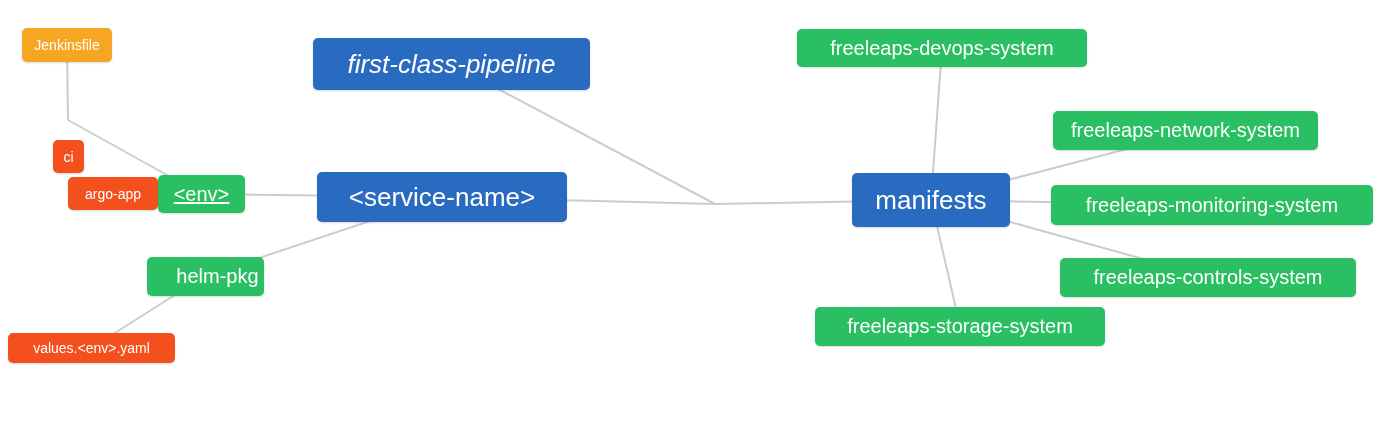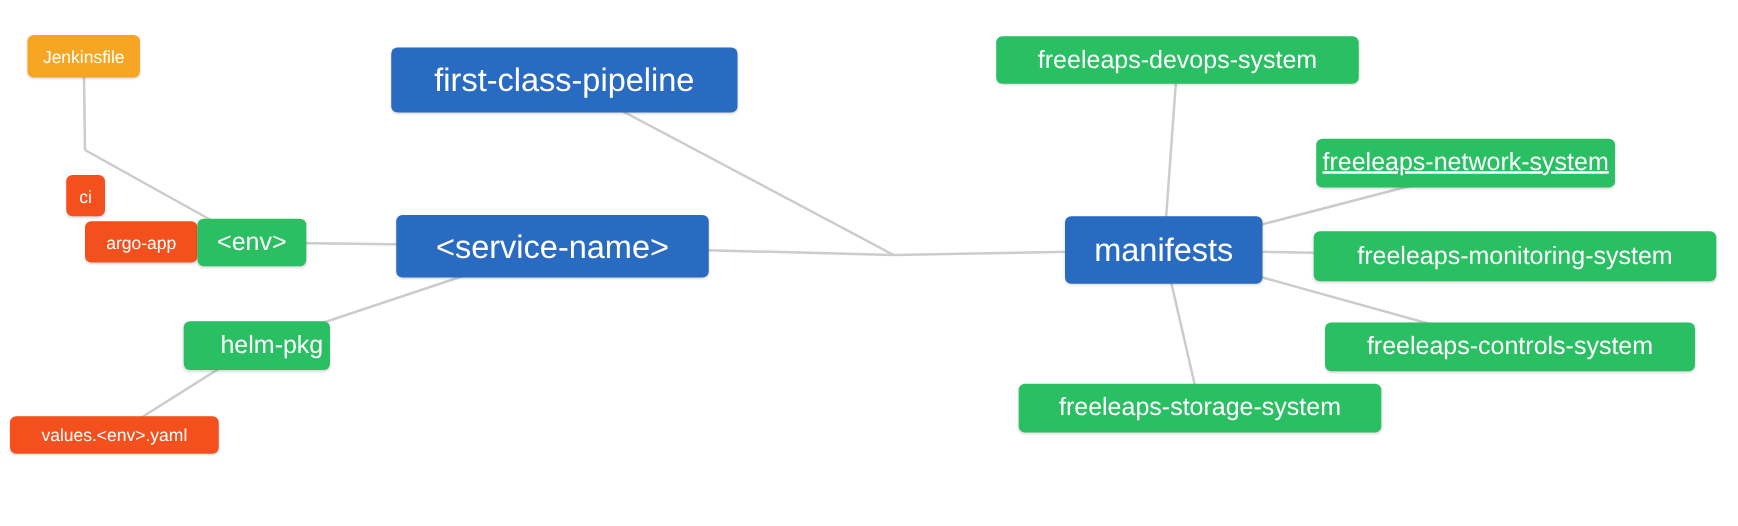--- a/index.html
+++ b/index.html
@@ -37,27 +37,27 @@
 
   .fs-sm { font-size: 14px; }
   .fs-md { font-size: 20px; }
   .fs-lg { font-size: 26px; }
   .fs-xl { font-size: 33px; }
 
   
   #n-jenkinsfile { left: 22px;  top: 28px;  width: 90px;  height: 34px; }
   #n-ci          { left: 53px;  top: 104px; width: 31px;  height: 33px; margin-top: 36px; }
   #n-argo-app    { left: 32px;  top: 177px; width: 90px;  height: 33px; margin-left: 36px; }
-  #n-env         { left: 158px; top: 175px; width: 87px;  height: 38px; }
-  #n-fcp         { left: 313px; top: 38px;  width: 277px; height: 52px; }
+  #n-env         { left: 158px; top: 175px; width: 87px;  height: 38px; text-decoration: underline; }
+  #n-fcp         { left: 313px; top: 38px;  width: 277px; height: 52px; font-style: italic; }
   #n-service     { left: 317px; top: 172px; width: 250px; height: 50px; }
   #n-ops         { left: 584px; top: 171px; width: 263px; height: 67px; }
   #n-manifests   { left: 852px; top: 173px; width: 158px; height: 54px; }
   #n-devops      { left: 797px; top: 29px;  width: 290px; height: 38px; }
-  #n-network     { left: 1053px;top: 111px; width: 239px; height: 39px; text-decoration: underline; }
+  #n-network     { left: 1053px;top: 111px; width: 265px; height: 39px; }
   #n-monitoring  { left: 1051px;top: 185px; width: 322px; height: 40px; }
   #n-controls    { left: 1060px;top: 258px; width: 296px; height: 39px; }
   #n-storage     { left: 815px; top: 307px; width: 290px; height: 39px; }
   #n-helm        { left: 147px; top: 257px; width: 117px; height: 39px; padding-left: 24px; }
   #n-values      { left: 8px;   top: 333px; width: 167px; height: 30px; }
 </style>
 </head>
 <body>
 
 <div id="canvas">

